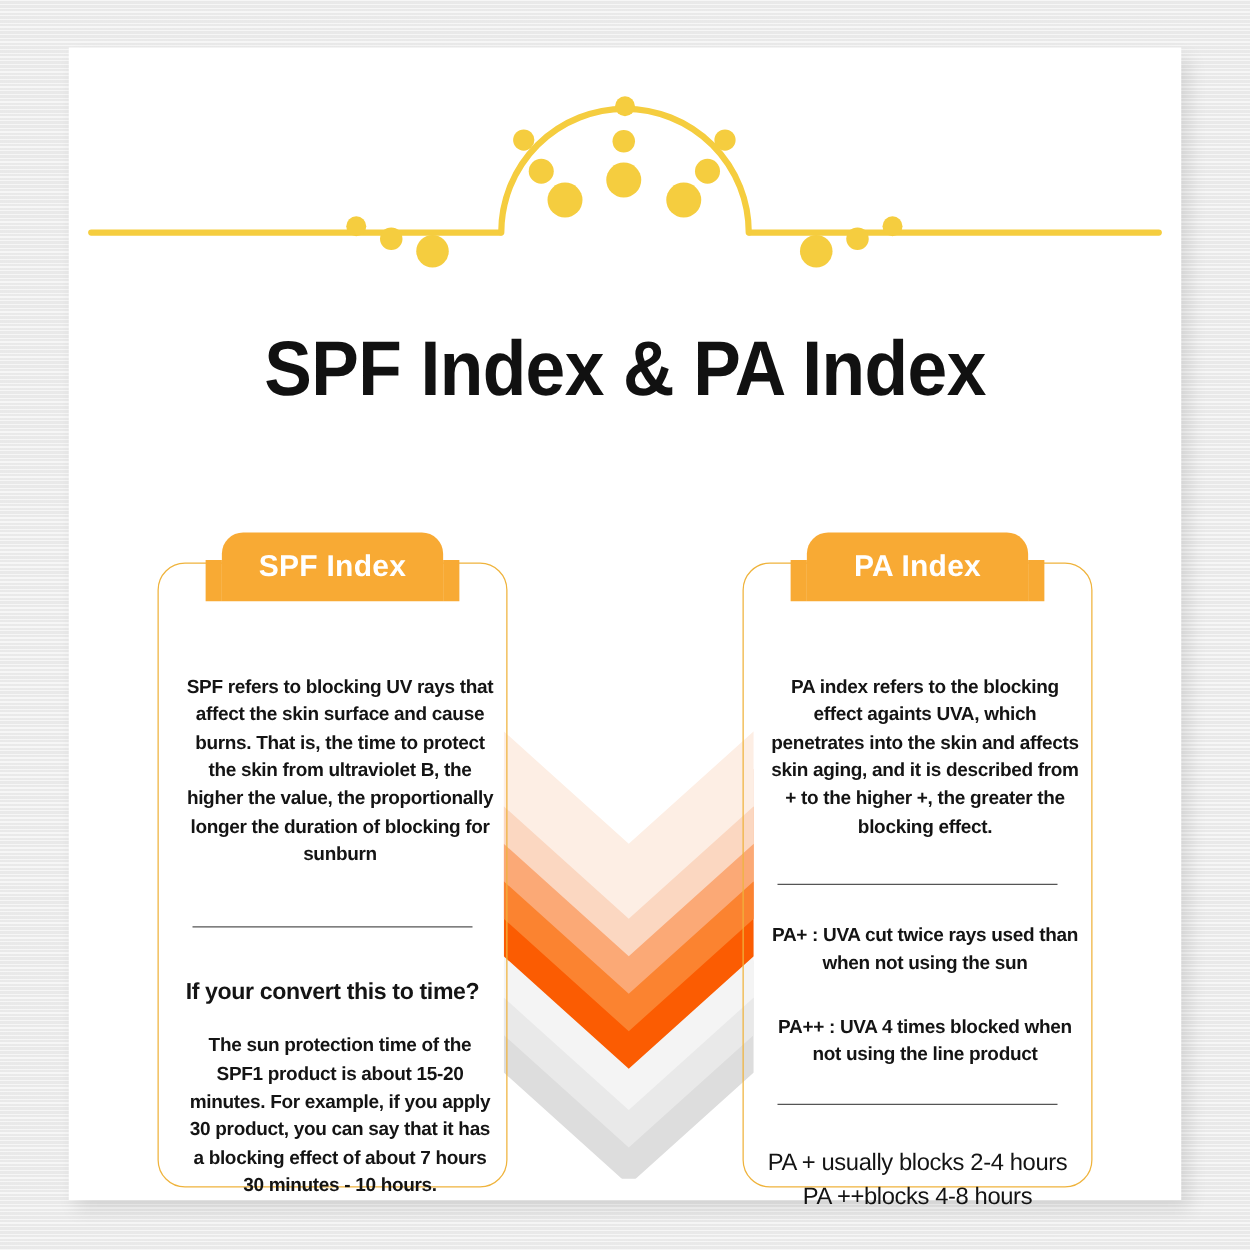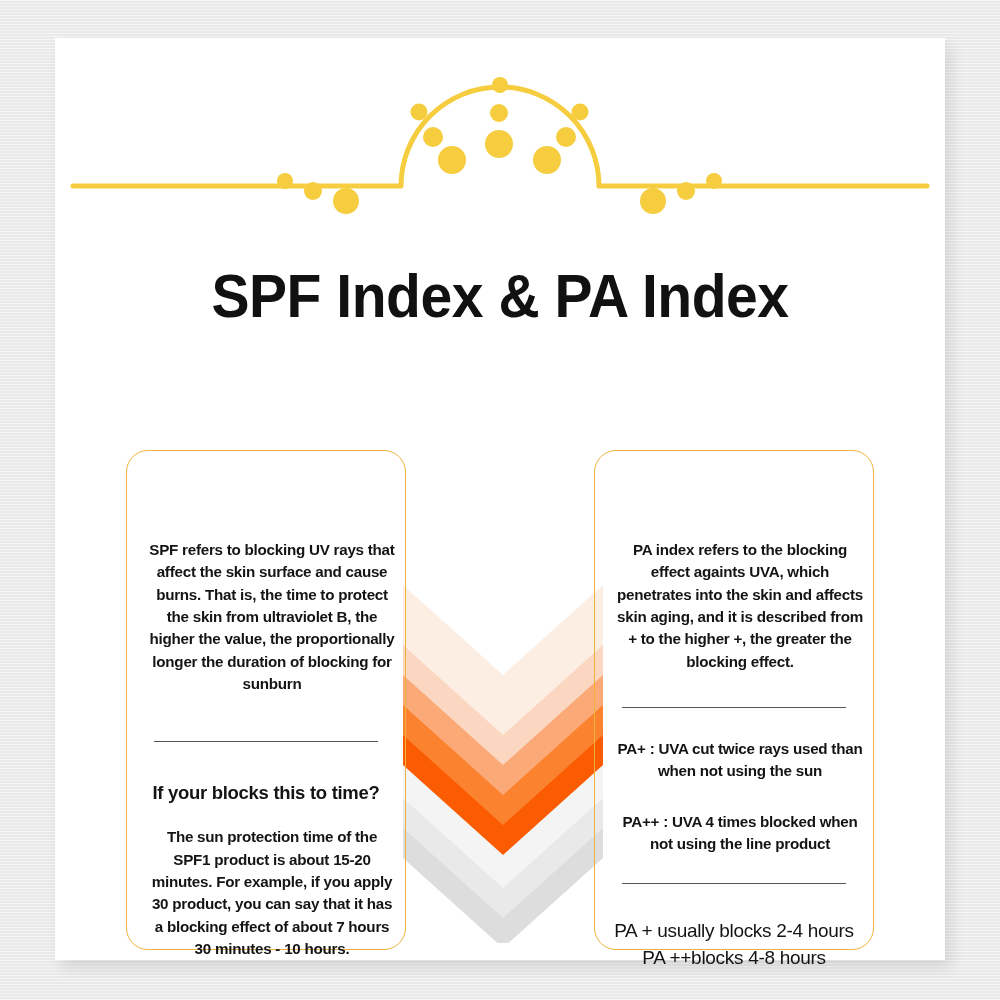--- a/index.html
+++ b/index.html
@@ -196,33 +196,35 @@
     <polygon points="0,155 100,245 200,155 200,215 100,305 0,215" fill="#f4f4f4"></polygon>
 
     <polygon points="0,122 100,212 200,122 200,182 100,272 0,182" fill="#fb5c02"></polygon>
     <polygon points="0,92 100,182 200,92 200,152 100,242 0,152" fill="#fb8330"></polygon>
     <polygon points="0,62 100,152 200,62 200,122 100,212 0,122" fill="#fba976"></polygon>
     <polygon points="0,32 100,122 200,32 200,92 100,182 0,92" fill="#fbd7c1"></polygon>
     <polygon points="0,2 100,92 200,2 200,62 100,152 0,62" fill="#fdeee4"></polygon>
   </svg>
 
   <div class="card" id="card-spf">
+    <div class="card-badge">SPF Index</div>
     <div class="card-body">
       <div class="sp-40"></div>
       <p class="card-para">SPF refers to blocking UV rays that affect the skin surface and cause burns. That is, the time to protect the skin from ultraviolet B, the higher the value, the proportionally longer the duration of blocking for sunburn</p>
       <div class="sp-46"></div>
       <div class="divider"></div>
       <div class="sp-40"></div>
-      <p class="card-heading">If your blocks this to time?</p>
+      <p class="card-heading">If your convert this to time?</p>
       <div class="sp-22"></div>
       <p class="card-para">The sun protection time of the SPF1 product is about 15-20 minutes. For example, if you apply 30 product, you can say that it has a blocking effect of about 7 hours 30 minutes - 10 hours.</p>
     </div>
   </div>
 
   <div class="card" id="card-pa">
+    <div class="card-badge">PA Index</div>
     <div class="card-body">
       <div class="sp-40"></div>
       <p class="card-para">PA index refers to the blocking effect againts UVA, which penetrates into the skin and affects skin aging, and it is described from + to the higher +, the greater the blocking effect.</p>
       <div class="sp-34"></div>
       <div class="divider"></div>
       <div class="sp-30"></div>
       <p class="card-para">PA+ : UVA cut twice rays used than when not using the sun</p>
       <div class="sp-28"></div>
       <p class="card-para">PA++ : UVA 4 times blocked when not using the line product</p>
       <div class="sp-28"></div>

